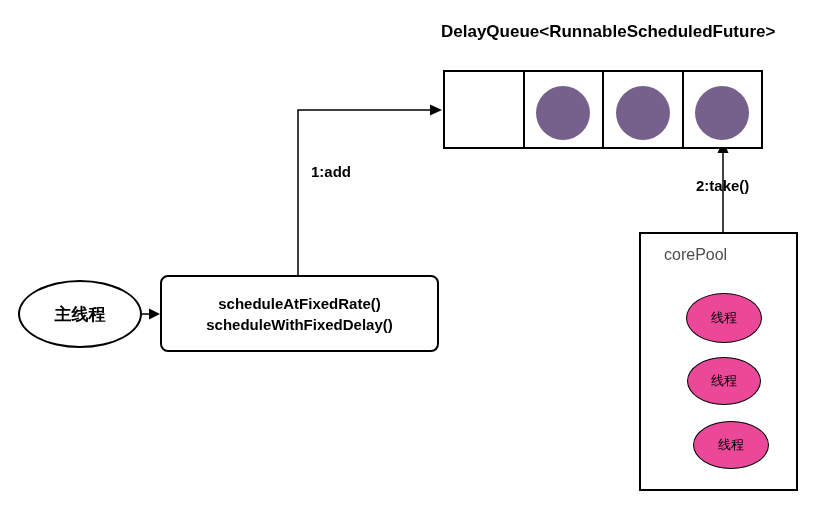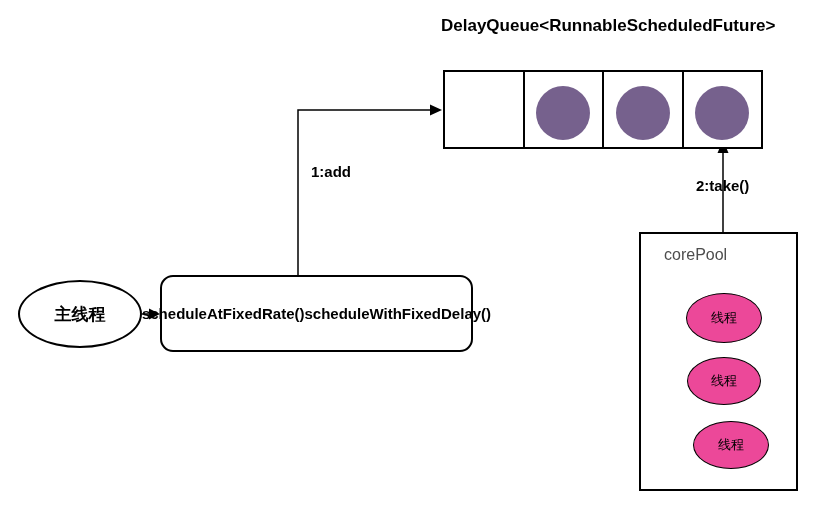--- a/index.html
+++ b/index.html
@@ -14,21 +14,21 @@
     background: #ffffff;
     font-family: "Liberation Sans", sans-serif;
     color: #000000;
     overflow: hidden;
   }
   .abs { position: absolute; }
 
   
   .diagram-title {
     left: 441px;
-    top: 16px;
+    top: 22px;
     font-size: 17px;
     font-weight: bold;
     white-space: nowrap;
   }
 
   
   .queue {
     left: 443px;
     top: 70px;
     width: 320px;
@@ -86,27 +86,27 @@
     justify-content: center;
     font-size: 17px;
     font-weight: bold;
     background: #fff;
   }
 
   
   .schedule-box {
     left: 160px;
     top: 275px;
-    width: 313px;
+    width: 279px;
     height: 77px;
     border: 2px solid #000;
-    border-radius: 13px;
-    box-sizing: border-box;
-    display: flex;
-    flex-direction: row;
+    border-radius: 8px;
+    box-sizing: border-box;
+    display: flex;
+    flex-direction: column;
     align-items: center;
     justify-content: center;
     font-size: 15px;
     font-weight: bold;
     line-height: 21px;
     background: #fff;
     text-align: center;
   }
 
   

